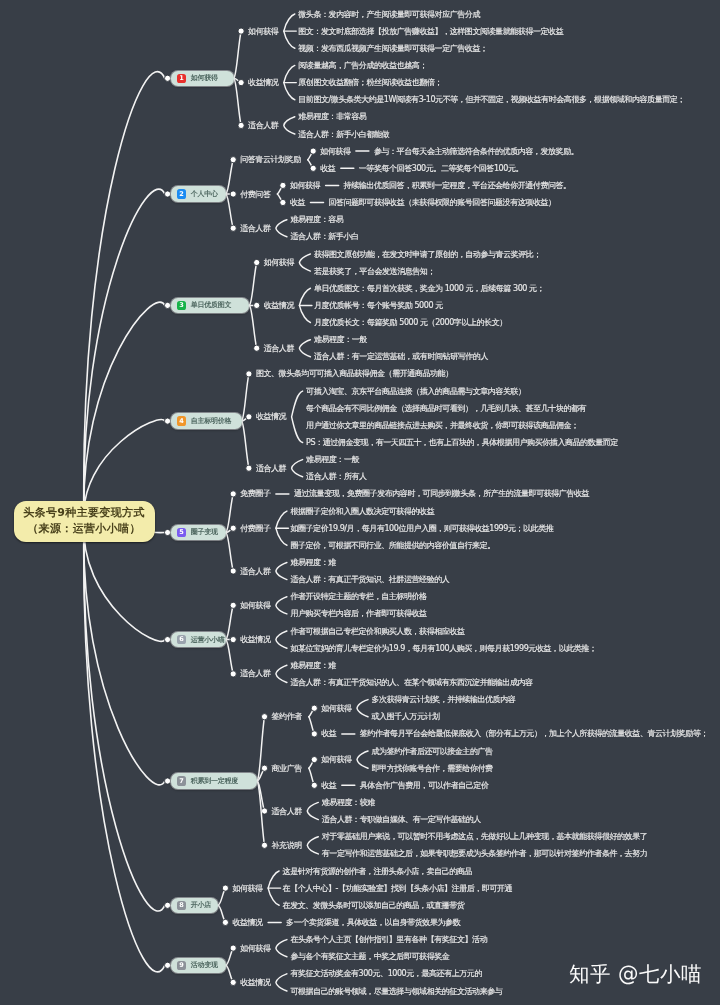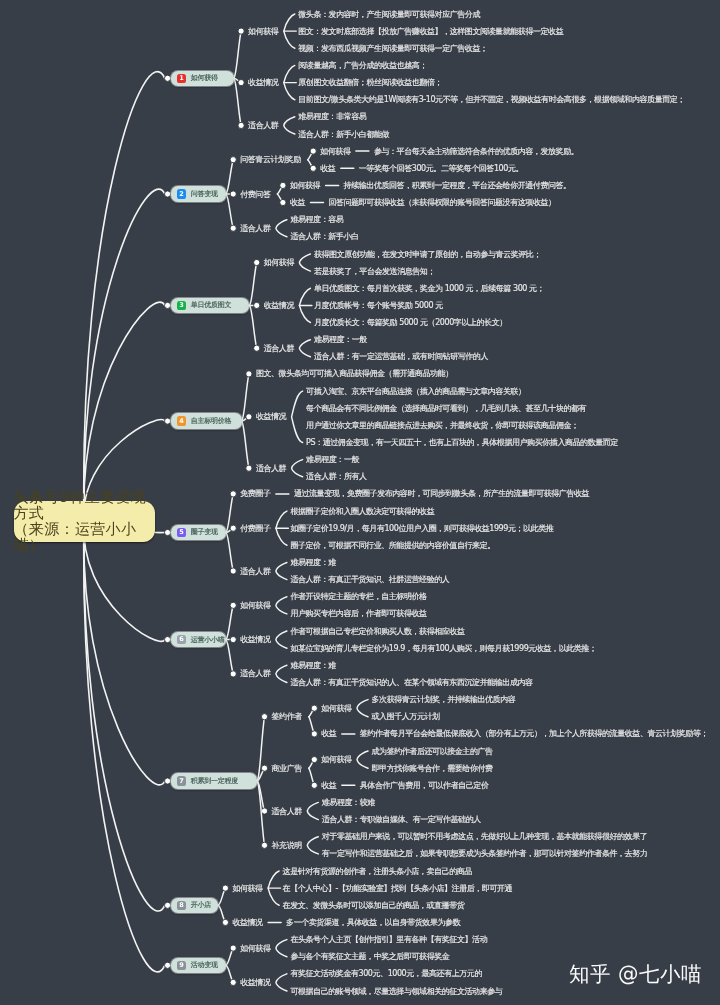--- a/index.html
+++ b/index.html
@@ -9,22 +9,22 @@
   #stage{position:relative;width:720px;height:1005px;}
   svg.links{position:absolute;left:0;top:0;width:720px;height:1005px;overflow:visible;}
   svg.links path{fill:none;stroke:#f3f3f3;stroke-linecap:round;stroke-linejoin:round;}
   svg.links circle{fill:#ffffff;stroke:#2e333b;stroke-width:0.9;}
   svg.links text{fill:#e9e9e9;dominant-baseline:middle;letter-spacing:-0.43px;
      stroke:#e9e9e9;stroke-width:0.18px;paint-order:stroke fill;}
   text.glabel{fill:#fcfcfc;stroke:#fcfcfc;stroke-width:0.3px;}
   .root-node{position:absolute;box-sizing:border-box;background:#f3ecab;
      border-radius:12px;box-shadow:0 1px 2px rgba(0,0,0,.55);
      display:flex;flex-direction:column;align-items:center;justify-content:center;
-     color:#4a421c;font-size:15px;line-height:16px;letter-spacing:0.35px;
-     font-weight:400;}
+     color:#4a421c;font-size:11px;line-height:16px;letter-spacing:0.35px;
+     font-weight:700;}
   .bnode{position:absolute;box-sizing:border-box;background:#cfe1da;
      border-radius:7px;box-shadow:0 0 0 1px rgba(255,255,255,.40), 0 1px 2.5px rgba(0,0,0,.45);
      display:flex;align-items:center;color:#4e6760;font-size:7px;
      font-weight:700;white-space:nowrap;letter-spacing:-0.25px;}
   .badge{width:9.2px;height:9.4px;border-radius:2.6px;margin-left:6px;margin-right:4.8px;
      display:flex;align-items:center;justify-content:center;color:#fff;
      font-size:6.5px;font-weight:700;flex:none;line-height:1;}
   .wm{position:absolute;right:18px;bottom:20px;color:#fafafa;font-size:20.5px;
      letter-spacing:0.5px;line-height:22px;margin-top:32px;}
 </style>
@@ -249,21 +249,21 @@
     <div>头条号9种主要变现方式</div>
     <div>（来源：运营小小喵）</div>
   </div>
   <div id="nodes">
       <div class="bnode" style="left: 170.8px; top: 70.575px; width: 62.95px; height: 15.4px;">
         <div class="badge" style="background: rgb(232, 48, 44);">1</div>
         <span>如何获得</span>
       </div>
       <div class="bnode" style="left: 170.8px; top: 186.27px; width: 55.12px; height: 15.4px;">
         <div class="badge" style="background: rgb(27, 140, 242);">2</div>
-        <span>问答变现</span>
+        <span>个人中心</span>
       </div>
       <div class="bnode" style="left: 170.8px; top: 297.68px; width: 78.61px; height: 15.4px;">
         <div class="badge" style="background: rgb(23, 179, 74);">3</div>
         <span>单日优质图文</span>
       </div>
       <div class="bnode" style="left: 170.8px; top: 413.375px; width: 70.78px; height: 15.4px;">
         <div class="badge" style="background: rgb(240, 150, 42);">4</div>
         <span>自主标明价格</span>
       </div>
       <div class="bnode" style="left: 170.8px; top: 524.785px; width: 55.12px; height: 15.4px;">

